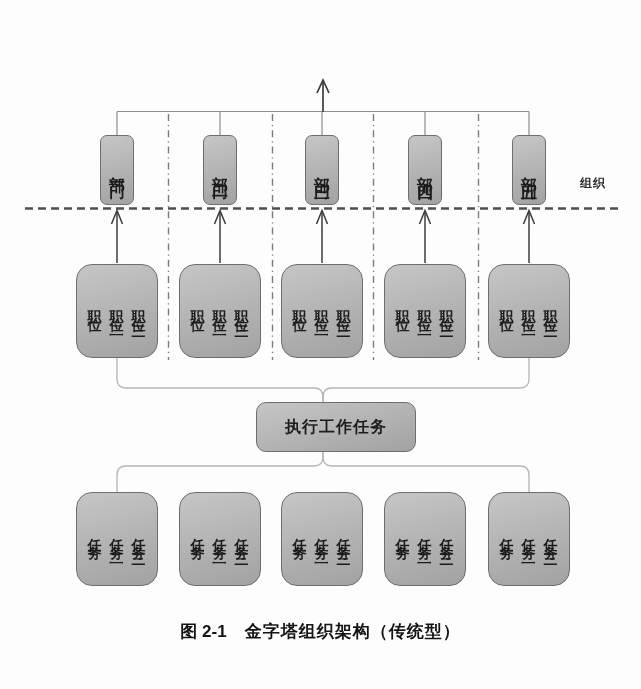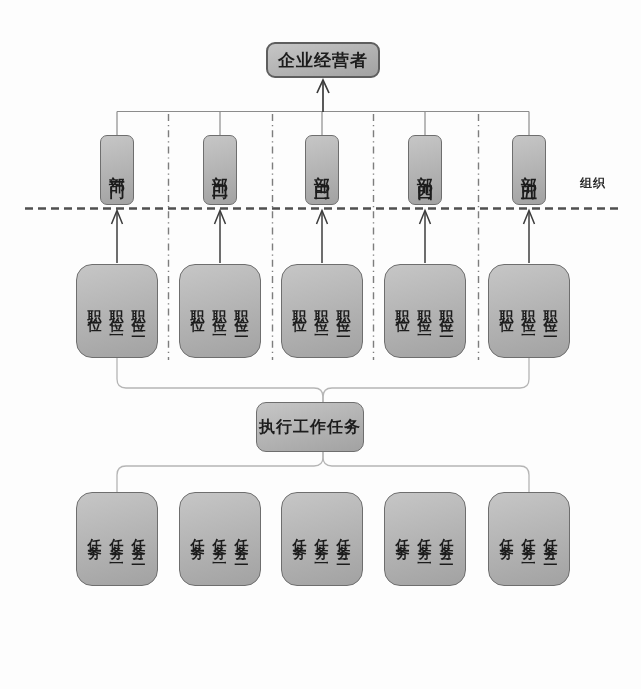--- a/index.html
+++ b/index.html
@@ -16,21 +16,21 @@
   }
   .top-box{
     left:266px;top:42px;width:114px;height:36px;border-radius:9px;border-width:2px;
     border-color:#5e5e5e;font-size:17px;font-weight:bold;letter-spacing:1px;
   }
   .dept{width:34px;height:70px;top:135px;border-radius:7px;}
   .group{width:82px;height:94px;border-radius:16px;gap:8px;}
   .pos-group{top:264px;}
   .task-group{top:492px;}
   .exec-box{
-    left:256px;top:402px;width:108px;height:50px;border-radius:10px;
+    left:256px;top:402px;width:160px;height:50px;border-radius:10px;
     font-size:16px;font-weight:bold;letter-spacing:1px;
   }
   .vtext{
     writing-mode:vertical-rl;text-orientation:upright;
     color:#1c1c1c;line-height:1;
   }
   .dept .vtext{font-size:16px;letter-spacing:5px;font-weight:600;}
   .group .vtext{font-size:14px;letter-spacing:8px;font-weight:600;}
   .org-label{
     position:absolute;left:580px;top:175px;z-index:2;
@@ -91,21 +91,20 @@
       <path d="M117,358 L117,379 Q117,388 126,388 L314,388 Q323,388 323,397 L323,403"></path>
       <path d="M529,358 L529,379 Q529,388 520,388 L332,388 Q323,388 323,397 L323,403"></path>
     </g>
 
     <g stroke="#b5b5b5" stroke-width="1.3" fill="none">
       <path d="M323,451 L323,457 Q323,466 314,466 L126,466 Q117,466 117,475 L117,493"></path>
       <path d="M323,451 L323,457 Q323,466 332,466 L520,466 Q529,466 529,475 L529,493"></path>
     </g>
   </svg>
 
-  <div class="box top-box">企业经营者</div>
 
   <div class="org-label">组织</div>
 
   <div class="box dept" style="left:100px">
     <span class="vtext">部门一</span>
   </div>
   <div class="box dept" style="left:203px">
     <span class="vtext">部门二</span>
   </div>
   <div class="box dept" style="left:305px">
@@ -165,14 +164,17 @@
     <span class="vtext">任务一</span>
     <span class="vtext">任务二</span>
     <span class="vtext">任务三</span>
   </div>
   <div class="box group task-group" style="left:488px">
     <span class="vtext">任务一</span>
     <span class="vtext">任务二</span>
     <span class="vtext">任务三</span>
   </div>
 
+  <div class="caption">
+    <span class="fig-num">图 2-1</span><span class="title">金字塔组织架构（传统型）</span>
+  </div>
 
 </div>
 
 </body></html>

